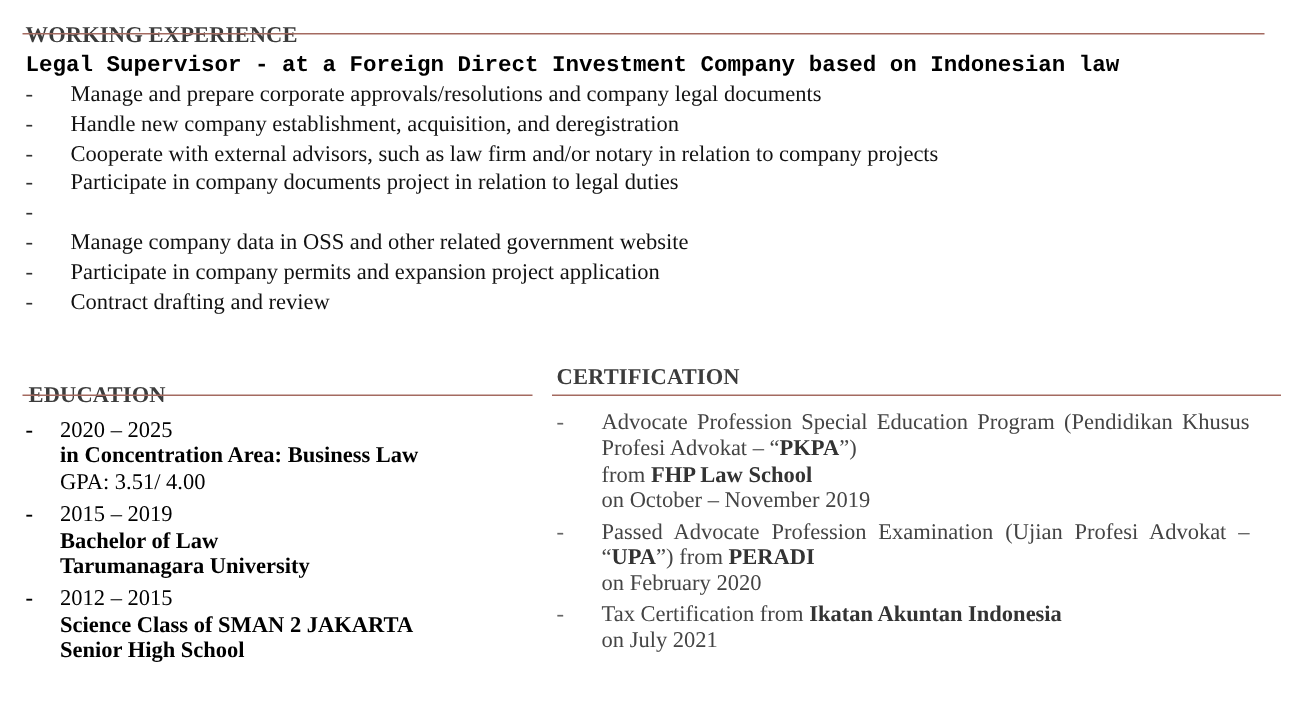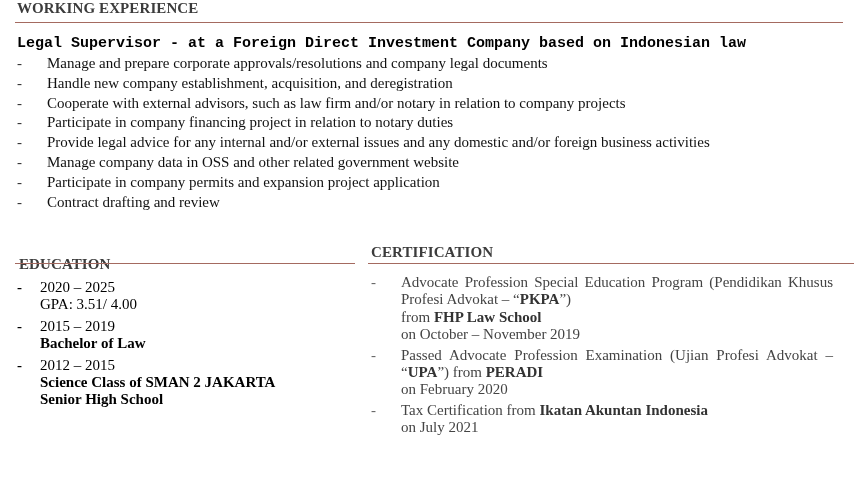--- a/index.html
+++ b/index.html
@@ -18,48 +18,50 @@
   .edu-item .n { display:block; }
   .cert { position:absolute; left:371px; top:274px; width:462px; }
   .cert-item { position:relative; padding-left:30px; font-size:15px; line-height:17.4px; color:#444; margin-bottom:3px; text-align:justify; }
   .cert-item .dash { color:#666; }
   .cert-item b { color:#333; }
   .cert-item .line { display:block; }
 </style>
 </head>
 <body>
 
-<div class="sec-head" style="left:17px;top:0;">WORKING EXPERIENCE</div>
+<div class="sec-head" style="left:17px;top:16px;">WORKING EXPERIENCE</div>
 <div class="rule" style="left:15px;top:22px;width:828px;"></div>
 <div class="job-title">Legal Supervisor - at a Foreign Direct Investment Company based on Indonesian law</div>
 
 <ul class="bullets">
   <li><span class="dash">-</span><span>Manage and prepare corporate approvals/resolutions and company legal documents</span></li>
   <li><span class="dash">-</span><span>Handle new company establishment, acquisition, and deregistration</span></li>
   <li><span class="dash">-</span><span>Cooperate with external advisors, such as law firm and/or notary in relation to company projects</span></li>
-  <li><span class="dash">-</span><span>Participate in company financing project in relation to notary duties</span></li>
-  <li><span class="dash">-</span><span>Provide legal advice for any internal and/or external issues and any domestic and/or foreign business activities</span></li>
+  <li><span class="dash">-</span><span>Participate in company documents project in relation to legal duties</span></li>
+  <li><span class="dash">-</span></li>
   <li><span class="dash">-</span><span>Manage company data in OSS and other related government website</span></li>
   <li><span class="dash">-</span><span>Participate in company permits and expansion project application</span></li>
   <li><span class="dash">-</span><span>Contract drafting and review</span></li>
 </ul>
 
 <div class="sec-head" style="left:19px;top:244px;margin-top:12px;">EDUCATION</div>
 <div class="rule" style="left:15px;top:263px;width:340px;"></div>
 
 <div class="edu">
   <div class="edu-item">
     <span class="dash">-</span>
     <span class="n">2020 – 2025</span>
+    <span class="b">in Concentration Area: Business Law</span>
     <span class="n">GPA: 3.51/ 4.00</span>
   </div>
   <div class="edu-item">
     <span class="dash">-</span>
     <span class="n">2015 – 2019</span>
     <span class="b">Bachelor of Law</span>
+    <span class="b">Tarumanagara University</span>
   </div>
   <div class="edu-item">
     <span class="dash">-</span>
     <span class="n">2012 – 2015</span>
     <span class="b">Science Class of SMAN 2 JAKARTA</span>
     <span class="b">Senior High School</span>
   </div>
 </div>
 
 <div class="sec-head" style="left:371px;top:244px;">CERTIFICATION</div>

